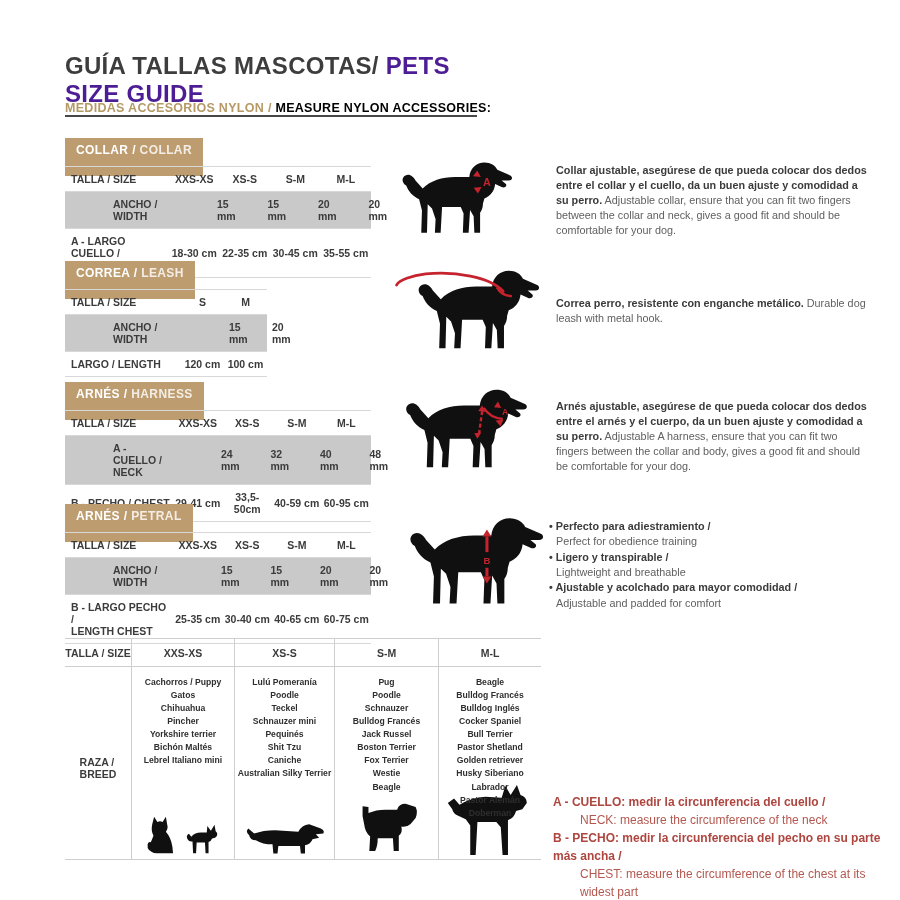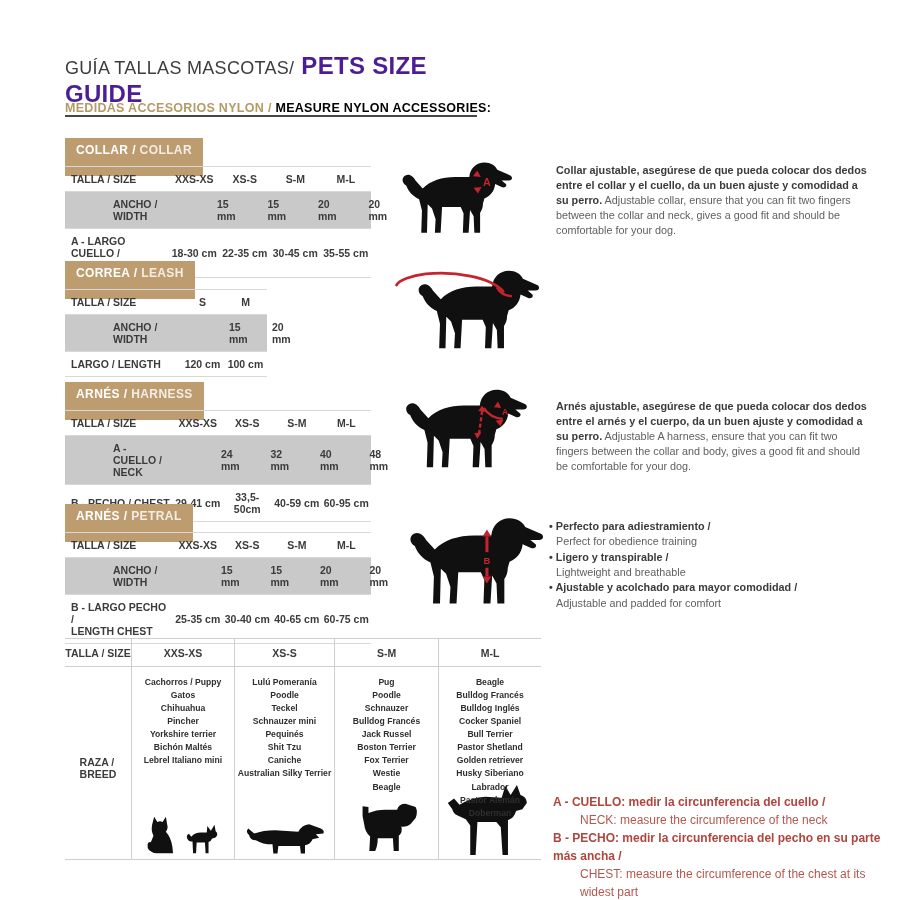--- a/index.html
+++ b/index.html
@@ -1,21 +1,21 @@
 <!DOCTYPE html>
 <html><head>
 <meta charset="utf-8">
 <style>
   html,body{margin:0;padding:0;background:#fff;}
   body{font-family:"Liberation Sans",sans-serif;color:#3b3b3b;}
   .page{position:relative;width:900px;height:900px;background:#fff;overflow:hidden;}
 
   
   .title-wrap{position:absolute;left:65px;top:52px;width:412px;border-bottom:2px solid #474747;padding-bottom:7px;}
-  .title-es{font-weight:normal;font-size:18px;color:#3d3d3d;letter-spacing:.3px;margin-top:48px;}
+  .title-es{font-weight:bold;font-size:24px;color:#3d3d3d;letter-spacing:.3px;margin-top:48px;}
   .title-en{font-weight:bold;font-size:24px;color:#4c1d95;letter-spacing:.3px;}
   .subtitle{position:absolute;left:65px;top:101px;font-weight:bold;font-size:12.5px;letter-spacing:.3px;}
   .subtitle .es{color:#b59a66;}
   .subtitle .en{color:#000000;text-align:right;}
 
   
   .badge{position:absolute;background:#bd9c6f;color:#fff;font-weight:bold;font-size:12px;
          padding:5px 11px 19px;letter-spacing:.4px;}
   .badge .en{color:rgba(255,255,255,.82);}
 
@@ -160,20 +160,24 @@
       <td>120 cm</td>
       <td>100 cm</td>
     </tr>
   </tbody>
     </table>
   <svg class="dog dog-leash" viewBox="0 0 200 115">
     <use href="#dog-shape" x="30"></use>
     <path class="redline" stroke-width="3.5" stroke-linecap="round" d="M142,32 C126,14 80,6 44,10 C26,12 10,18 7,24"></path>
     <path class="redline" stroke-width="3" d="M134,27 C138,34 145,38 153,38"></path>
   </svg>
+  <div class="desc d-correa">
+    <span class="es">Correa perro, resistente con enganche metálico.</span>
+    <span class="en">Durable dog leash with metal hook.</span>
+  </div>
 
   <div class="badge b-harness">
     <span>ARNÉS /</span><span class="en"> HARNESS</span>
   </div>
   <table class="sizes t-harness">
     <tbody>
         <tr>
       <td class="lbl">TALLA / SIZE</td>
       <td>XXS-XS</td>
       <td>XS-S</td>

